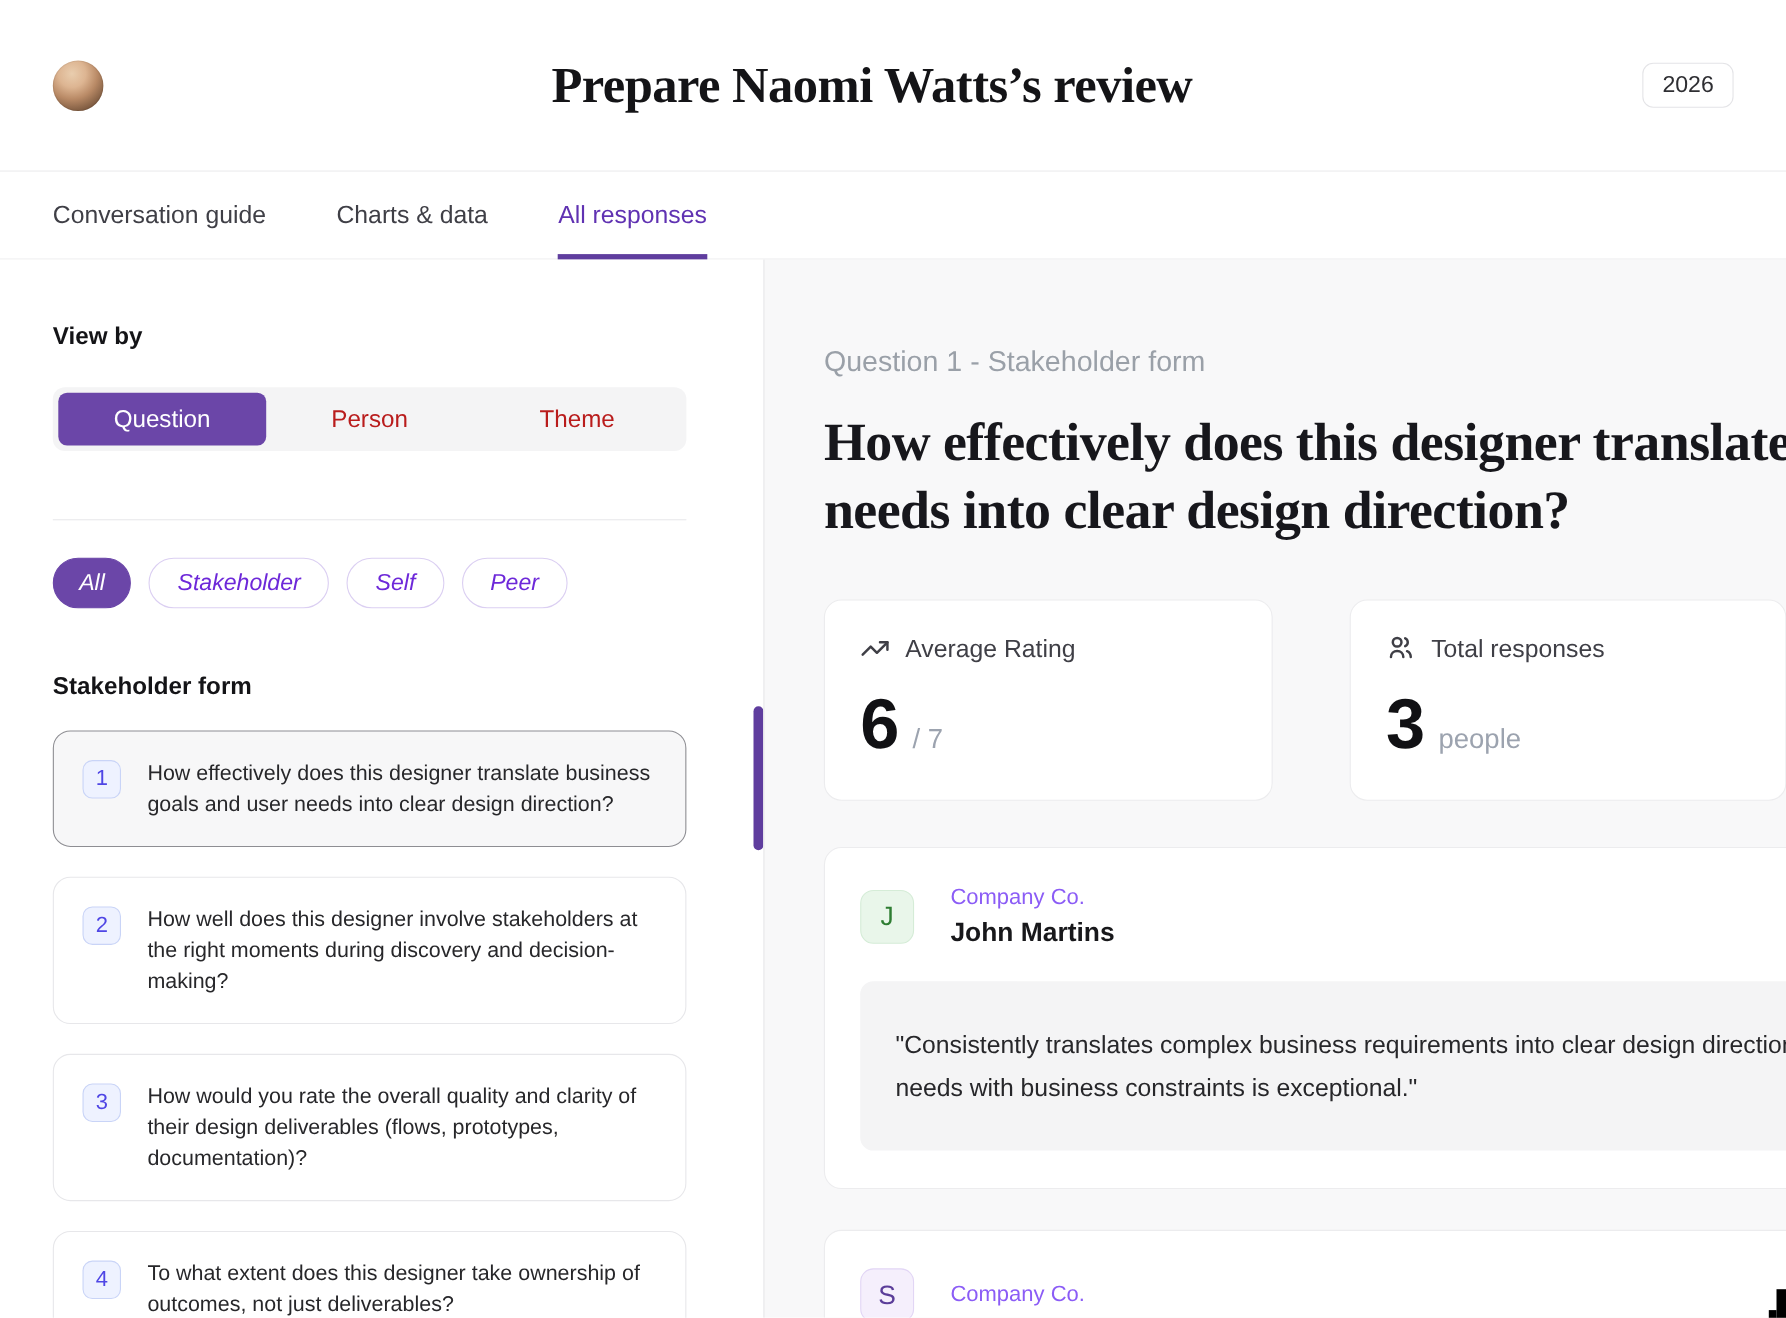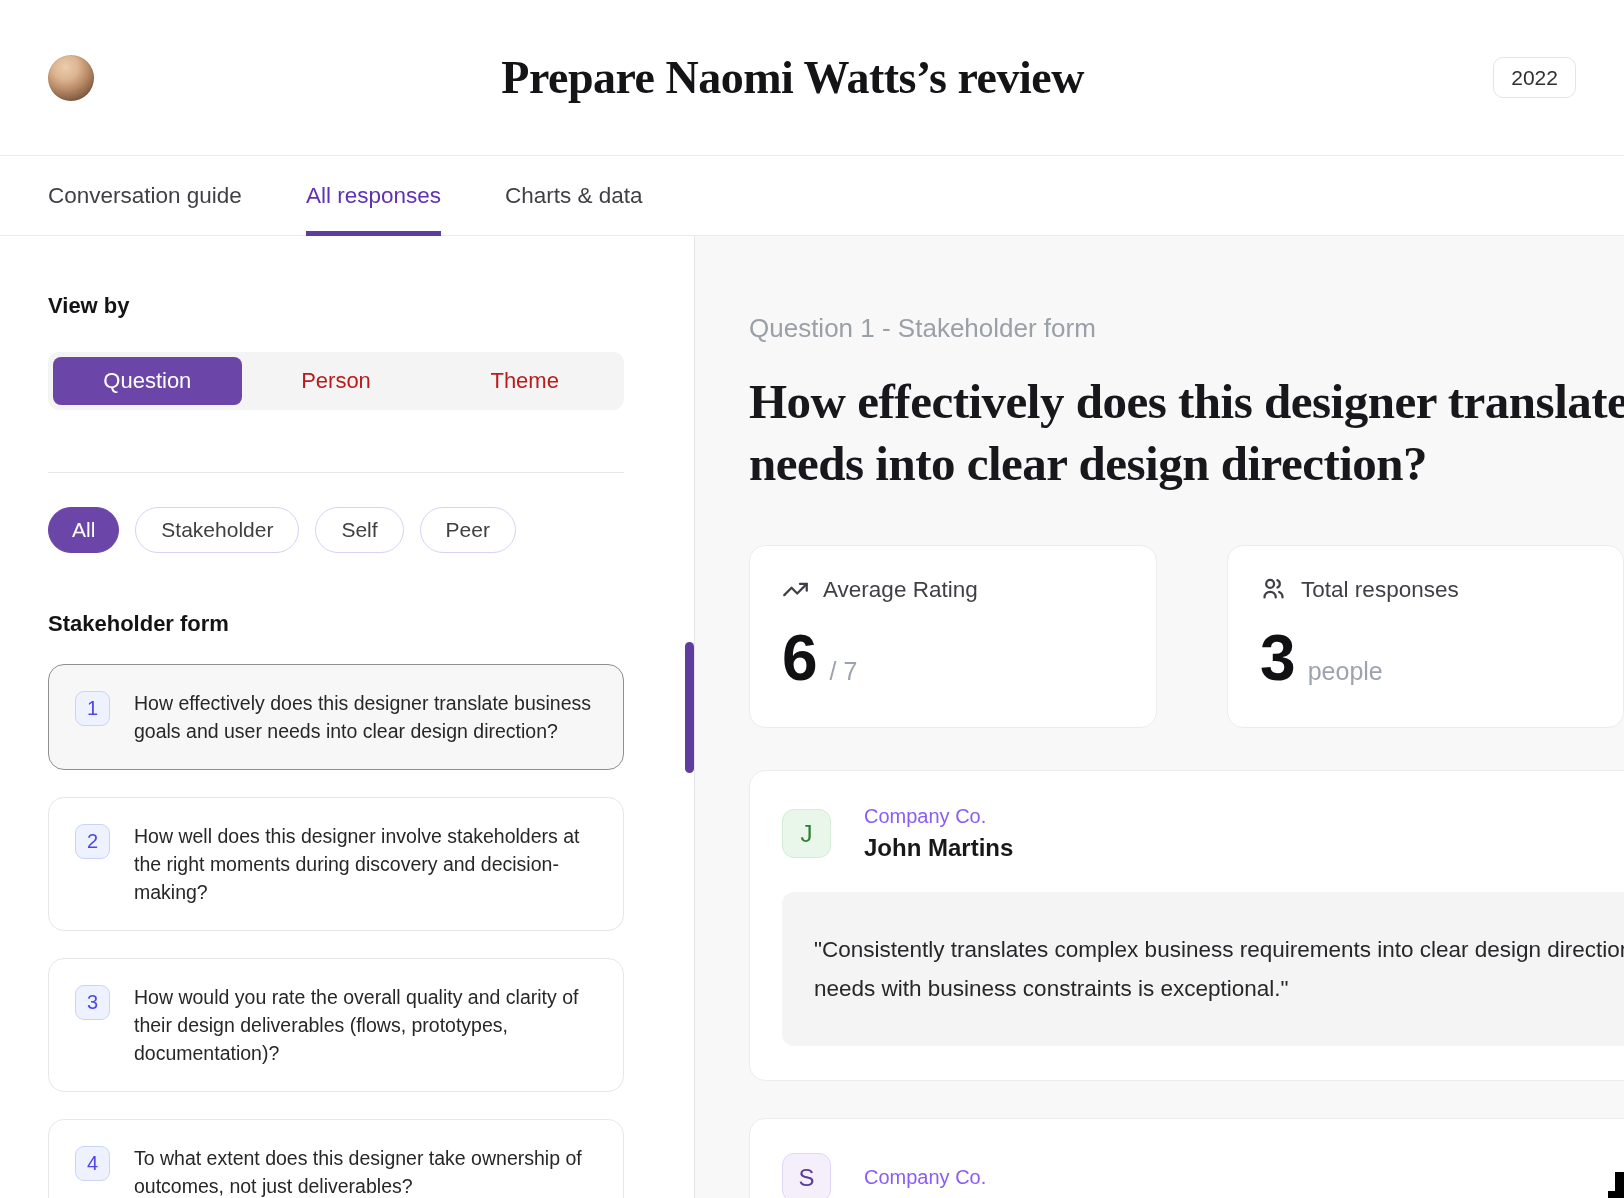--- a/index.html
+++ b/index.html
@@ -35,22 +35,22 @@
 
   
   .view-by { font-size: 22px; font-weight: 700; color: #141417; }
   .segmented { margin-top: 33px; width: 576px; height: 58px; background: #f4f4f5;
     border-radius: 11px; display: flex; padding: 5px; }
   .segment { flex: 1 1 0; display: flex; align-items: center; justify-content: center;
     font-size: 22px; color: #b91c1c; border-radius: 8px; cursor: pointer; }
   .segment.active { background: #6b46a8; color: #fff; text-align: center; }
   .sidebar-divider { margin-top: 62px; width: 576px; height: 1px; background: #e9e9ec; }
 
-  .filter-pills { margin-top: 34px; display: flex; gap: 16px; align-items: flex-start; }
-  .pill { font-size: 21px; color: #404040; border: 1.5px solid #dbcff2; border-radius: 999px;
+  .filter-pills { margin-top: 34px; display: flex; gap: 16px; align-items: flex-start; font-style: italic; }
+  .pill { font-size: 21px; color: #6d28d9; border: 1.5px solid #dbcff2; border-radius: 999px;
     padding: 9px 25px; background: #fff; cursor: pointer; line-height: 1.25; }
   .pill.active { background: #6b46a8; border-color: #6b46a8; color: #fff; padding: 9px 23px; }
 
   .section-label { margin-top: 58px; font-size: 22px; font-weight: 700; color: #141417; }
 
   .question-list { margin-top: 27px; display: flex; flex-direction: column; gap: 27px; }
   .q-card { width: 576px; border: 1px solid #e7e7ea; border-radius: 16px; background: #fff;
     padding: 24px 26px; display: flex; gap: 24px; cursor: pointer; }
   .q-card.selected { background: #f7f7f8; border: 1.5px solid #8e8e93; }
   .q-num { width: 35px; height: 35px; flex: 0 0 auto; border-radius: 9px; background: #eef2ff;
@@ -97,33 +97,33 @@
   .cursor-artifact { position: absolute; right: 0; bottom: 0; width: 16px; height: 26px; }
   .cursor-artifact .p1 { position: absolute; right: 0; top: 0; width: 9px; height: 26px; background: #000; }
   .cursor-artifact .p2 { position: absolute; right: 9px; bottom: 0; width: 7px; height: 7px; background: #000; }
 </style>
 </head>
 <body>
 
 <div class="header">
   <div class="avatar-photo"></div>
   <div class="page-title">Prepare Naomi Watts’s review</div>
-  <div class="year-badge">2022</div>
+  <div class="year-badge">2026</div>
 </div>
 
 <div class="tabbar">
   <div class="tab">
     <span>Conversation guide</span>
   </div>
+  <div class="tab">
+    <span>Charts &amp; data</span>
+  </div>
   <div class="tab active">
     <span>All responses</span>
     <span class="tab-underline"></span>
-  </div>
-  <div class="tab">
-    <span>Charts &amp; data</span>
   </div>
 </div>
 
 <div class="content">
 
   <div class="sidebar">
     <div class="view-by">View by</div>
 
     <div class="segmented">
       <div class="segment active">Question</div>

